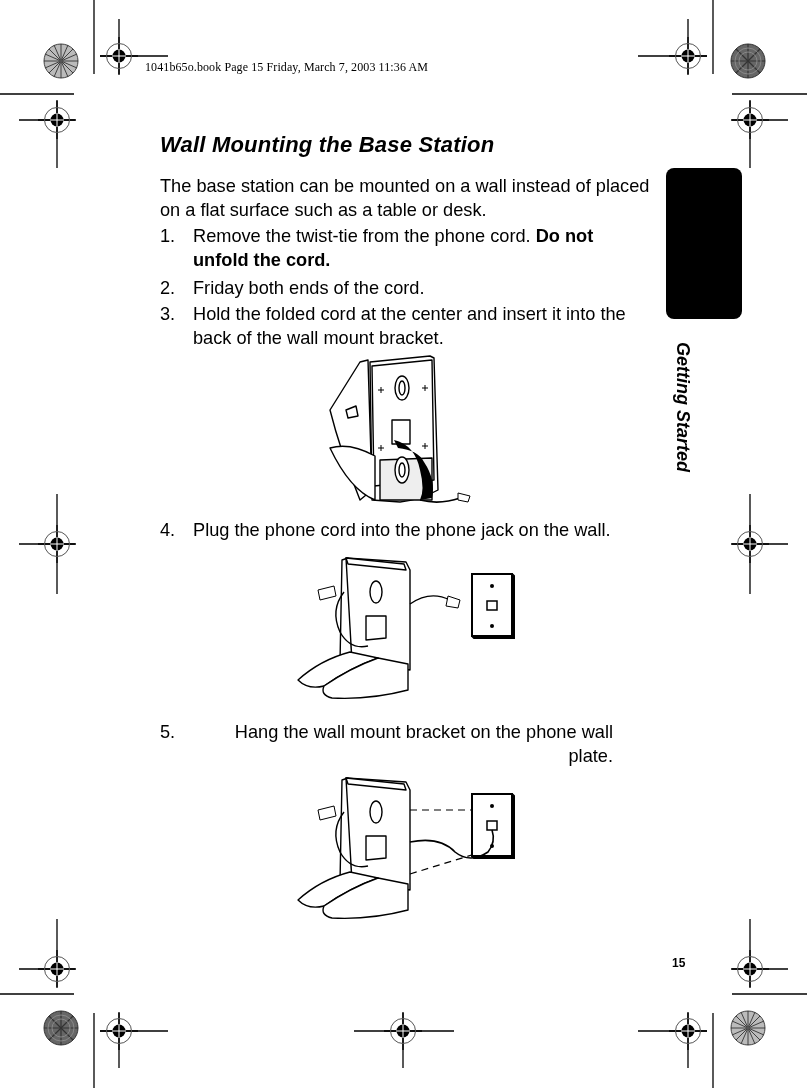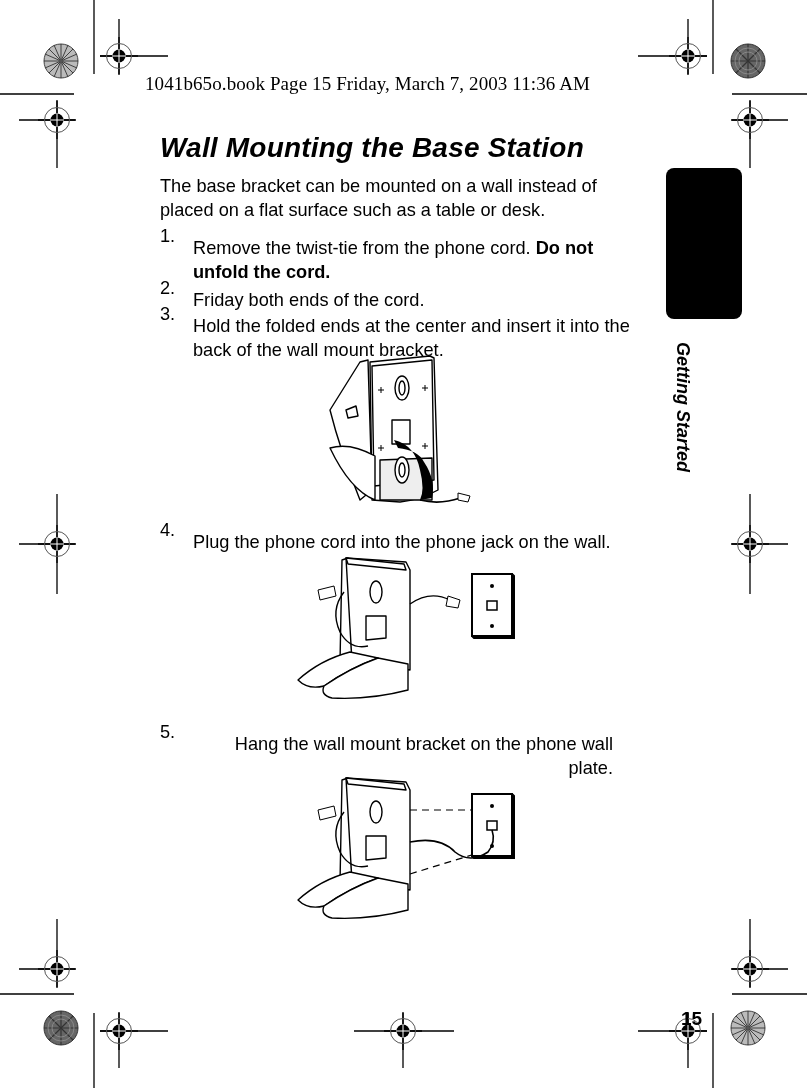--- a/index.html
+++ b/index.html
@@ -1,28 +1,28 @@
 <!DOCTYPE html>
 <html><head>
 <meta charset="utf-8">
 <style>
   html, body { margin:0; padding:0; background:#ffffff; }
   body { width:807px; height:1088px; position:relative; overflow:hidden; font-family:"Liberation Sans", sans-serif; color:#000; }
   .abs { position:absolute; }
-  .slug { left:145px; top:73px; font-family:"Liberation Serif", serif; font-size:19px; white-space:nowrap; letter-spacing:0.1px; }
-  .title { left:160px; top:132px; font-size:28px; font-weight:bold; font-style:italic; white-space:nowrap; letter-spacing:0.2px; }
+  .slug { left:145px; top:60px; font-family:"Liberation Serif", serif; font-size:12px; white-space:nowrap; letter-spacing:0.1px; }
+  .title { left:160px; top:132px; font-size:22px; font-weight:bold; font-style:italic; white-space:nowrap; letter-spacing:0.2px; }
   .para { left:160px; top:174px; width:490px; font-size:18.2px; line-height:24px; }
   .step { position:absolute; left:160px; width:490px; font-size:18.2px; line-height:24px; }
   .step .num { position:absolute; left:0; top:0; }
-  .step .txt { display:block; margin-left:33px;margin-top:12px; }
+  .step .txt { display:block; margin-left:33px; }
   .step b { font-weight:bold; }
   .tab { left:666px; top:168px; width:76px; height:151px; background:#000; border-radius:8px; }
   .side { left:664px; top:337px; width:36px; height:140px; }
   .side span { position:absolute; left:50%; top:50%; transform:translate(-50%,-50%) rotate(90deg); white-space:nowrap; font-size:18px; font-weight:bold; font-style:italic; }
-  .pagenum { left:672px; top:1008px; font-size:19px; font-weight:bold;margin-left:9px; }
+  .pagenum { left:672px; top:956px; font-size:12px; font-weight:bold; }
   svg { position:absolute; overflow:visible; }
 </style>
 </head>
 <body>
 
 <div class="abs slug">1041b65o.book  Page 15  Friday, March 7, 2003  11:36 AM</div>
 
 <svg width="807" height="1088" style="left:0;top:0;">
   <defs>
     <g id="reg">
@@ -133,33 +133,33 @@
     <line x1="11" y1="2" x2="25" y2="34"></line>
       <line x1="25" y1="2" x2="11" y2="34"></line>
     <line x1="2" y1="11" x2="34" y2="25"></line>
       <line x1="2" y1="25" x2="34" y2="11"></line>
   </g>
   <circle cx="18" cy="18" r="2" fill="#555"></circle>
 </svg>
 
 <div class="abs title">Wall Mounting the Base Station</div>
 
-<div class="abs para">The base bracket can be mounted on a wall instead of placed on a flat surface such as a table or desk.</div>
+<div class="abs para">The base station can be mounted on a wall instead of placed on a flat surface such as a table or desk.</div>
 
 <div class="step" style="top:224px;">
   <span class="num">1.</span>
   <span class="txt"><span>Remove the twist-tie from the phone cord. </span><b>Do not unfold the cord.</b></span>
 </div>
 <div class="step" style="top:276px;">
   <span class="num">2.</span>
   <span class="txt">Friday both ends of the cord.</span>
 </div>
 <div class="step" style="top:302px;">
   <span class="num">3.</span>
-  <span class="txt">Hold the folded ends at the center and insert it into the back of the wall mount bracket.</span>
+  <span class="txt">Hold the folded cord at the center and insert it into the back of the wall mount bracket.</span>
 </div>
 <div class="step" style="top:518px;">
   <span class="num">4.</span>
   <span class="txt">Plug the phone cord into the phone jack on the wall.</span>
 </div>
 <div class="step" style="top:720px;">
   <span class="num">5.</span>
   <span class="txt" style="width:420px;text-align:right;">Hang the wall mount bracket on the phone wall plate.</span>
 </div>
 

